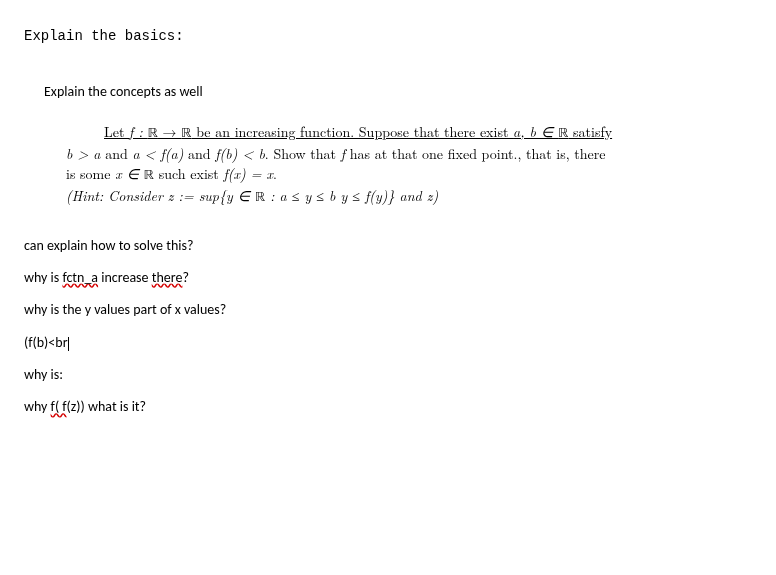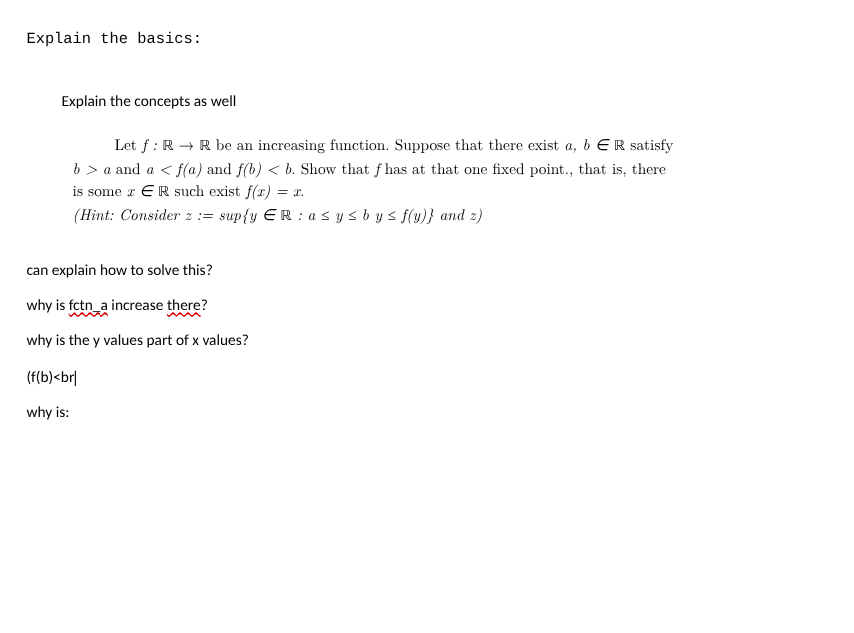--- a/index.html
+++ b/index.html
@@ -11,31 +11,31 @@
     font-family: Calibri, "Segoe UI", Arial, sans-serif;
     color: #000000;
     font-size: 14px;
     line-height: 1.45;
   }
   .page {
     padding: 26px 24px 10px 24px;
     box-sizing: border-box;
   }
   .title1 { margin-bottom: 36px; font-family: Liberation Mono, monospace; }
-  .title2 { margin-left: 32px; margin-bottom: 18px; }
+  .title2 { margin-left: 20px; margin-bottom: 18px; }
   .problem-block {
     font-family: "Latin Modern Roman", "CMU Serif", "Times New Roman", serif;
     font-size: 14px;
     line-height: 1.45;
     margin-left: 42px;
     margin-right: 20px;
     margin-bottom: 28px;
     text-align: justify;
   }
-  .problem-block .line1 { text-indent: 38px; }
+  .problem-block .line1 { text-indent: 38px; text-decoration: underline; }
   .problem-block .hint { font-style: italic; }
   .bb { font-family: "Cambria Math","STIX Two Math","Latin Modern Math",serif; }
   .questions p { margin: 0 0 12px 0; }
   .spell-err {
     text-decoration-line: underline;
     text-decoration-style: wavy;
     text-decoration-color: #d40000;
   }
   .cursor {
     display:inline-block;
@@ -71,15 +71,18 @@
 <div class="questions">
   <p>can explain how to solve this?</p>
   <p>
     <span>why is </span><span class="spell-err">fctn_a</span><span> increase </span><span class="spell-err">there</span><span>?</span>
   </p>
   <p>why is the y values part of x values?</p>
   <p>
     <span> (f(b)&lt;br</span><span class="cursor"></span>
   </p>
   <p>why is:</p>
+  <p>
+    <span>why </span><span class="spell-err">f( f</span><span>(z)) what is it?</span>
+  </p>
 </div>
 
 </div>
 
 </body></html>

